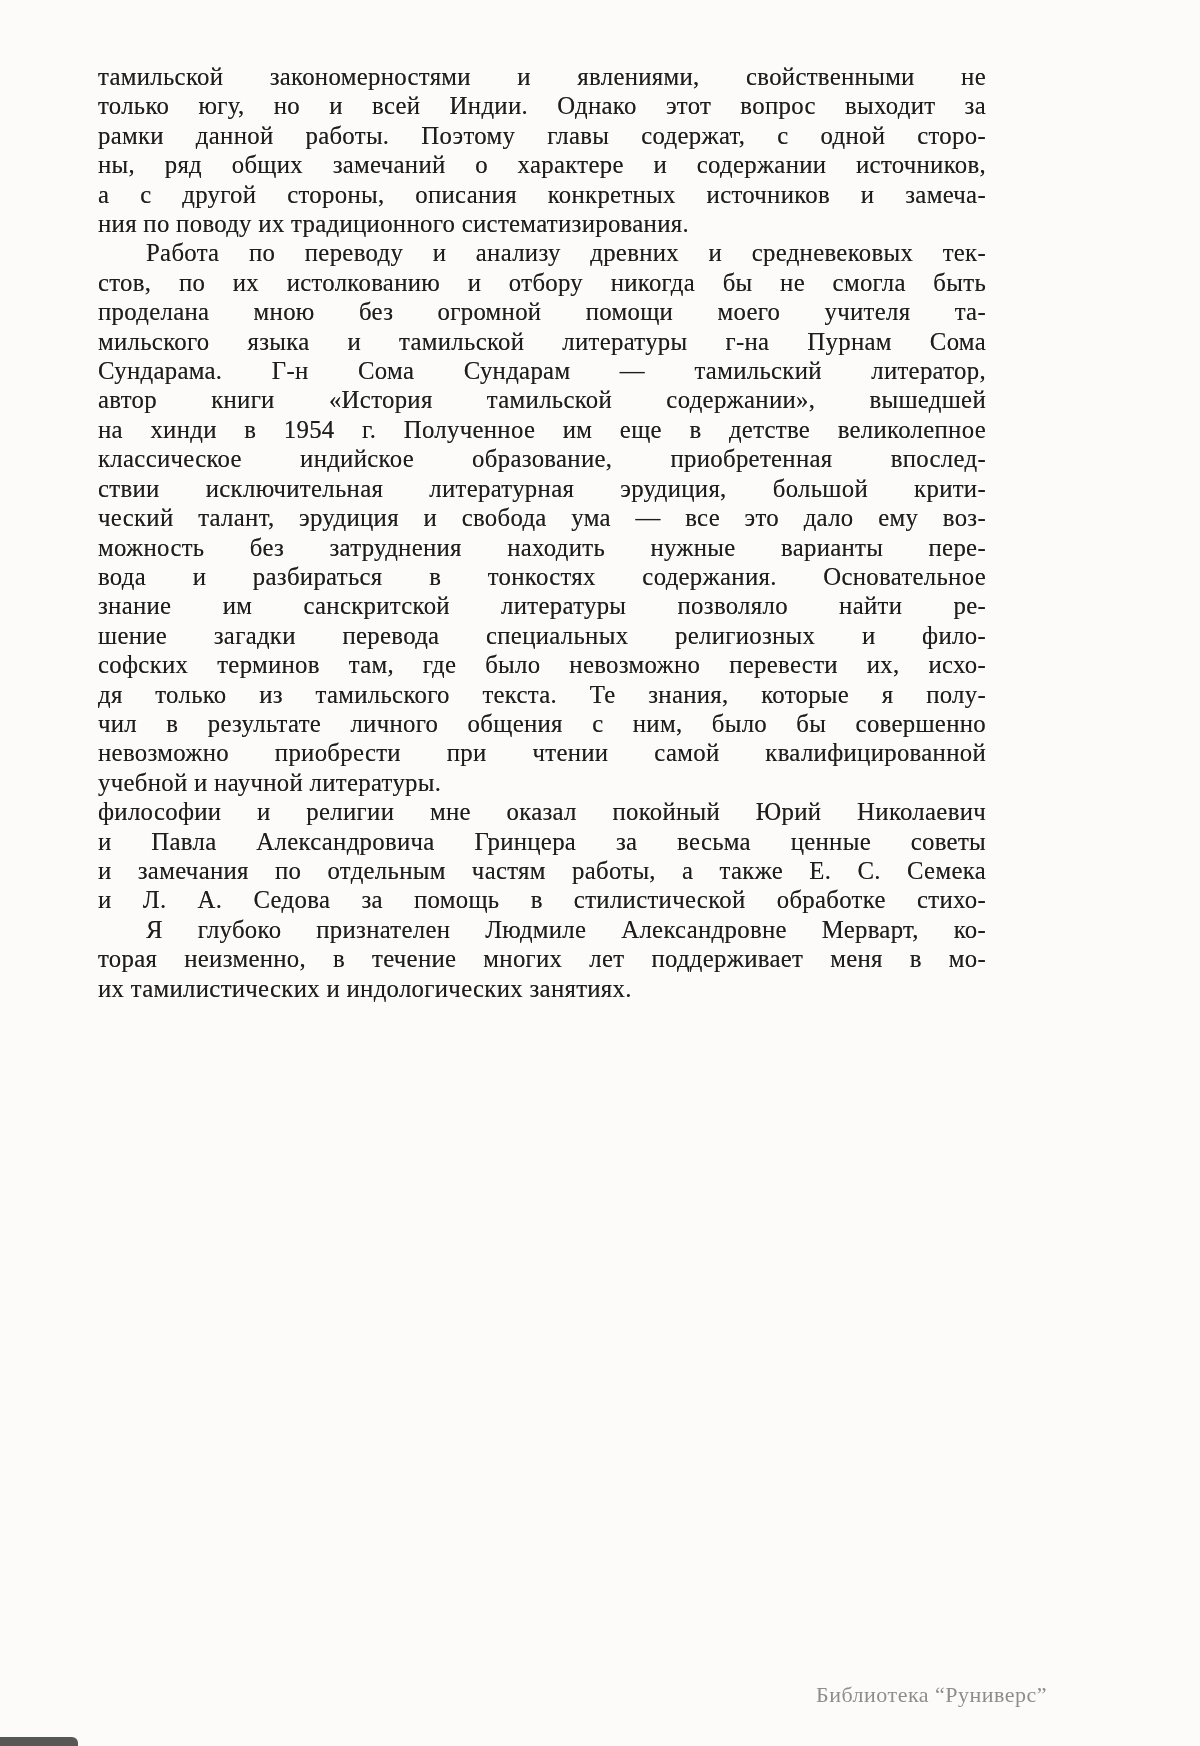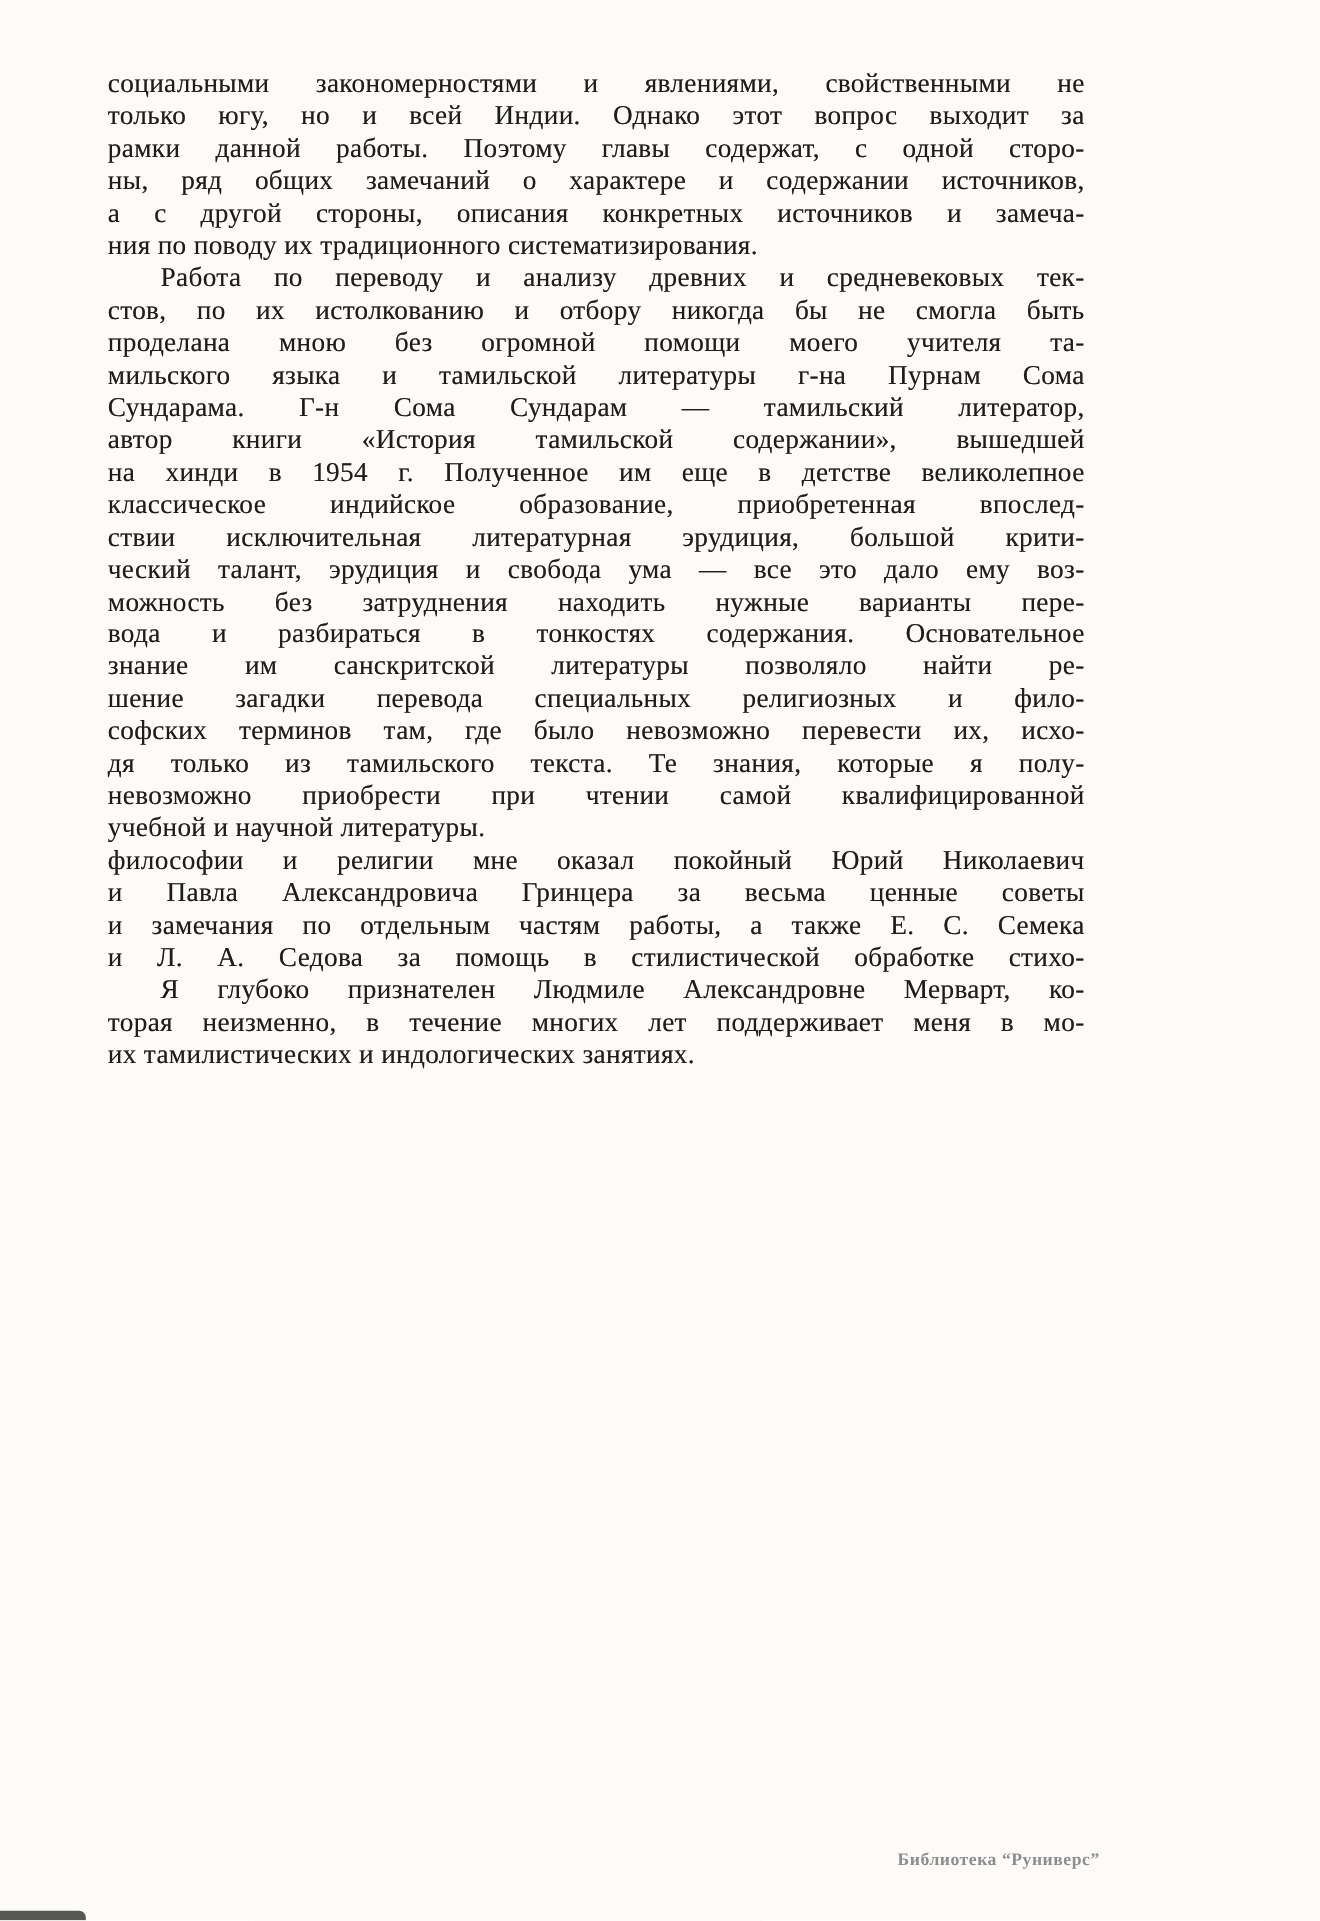--- a/index.html
+++ b/index.html
@@ -36,42 +36,42 @@
   }
   .line.indent {
     text-indent: 48px;
     font-family: Liberation Serif, serif;
   }
   .watermark {
     position: absolute;
     left: 816px;
     top: 1682px;
     color: #8d8d8d;
-    font-size: 16px;
-    font-weight: bold;
+    font-size: 22px;
+    font-weight: normal;
     letter-spacing: 0.5px;
     font-family: "Liberation Serif", "DejaVu Serif", serif;
   }
   .scan-artifact {
     position: absolute;
     left: 0;
     bottom: 0;
     width: 78px;
     height: 9px;
     background: #3a3a3a;
     border-radius: 0 6px 0 0;
     opacity: 0.85;
   }
 </style>
 </head>
 <body>
 
 <div class="page">
   <div class="text-block">
-      <div class="line">социальными закономерностями и явлениями, свойственными не</div>
+      <div class="line">тамильской закономерностями и явлениями, свойственными не</div>
       <div class="line">только югу, но и всей Индии. Однако этот вопрос выходит за</div>
       <div class="line">рамки данной работы. Поэтому главы содержат, с одной сторо-</div>
       <div class="line">ны, ряд общих замечаний о характере и содержании источников,</div>
       <div class="line">а с другой стороны, описания конкретных источников и замеча-</div>
       <div class="line last">ния по поводу их традиционного систематизирования.</div>
       <div class="line indent">Работа по переводу и анализу древних и средневековых тек-</div>
       <div class="line">стов, по их истолкованию и отбору никогда бы не смогла  быть</div>
       <div class="line">проделана мною без огромной  помощи  моего  учителя  та-</div>
       <div class="line">мильского языка и тамильской литературы г-на Пурнам Сома</div>
       <div class="line">Сундарама.  Г-н  Сома Сундарам — тамильский  литератор,</div>
@@ -79,20 +79,21 @@
       <div class="line">на хинди в 1954 г. Полученное им еще в детстве великолепное</div>
       <div class="line">классическое  индийское  образование,  приобретенная  впослед-</div>
       <div class="line">ствии исключительная литературная эрудиция, большой крити-</div>
       <div class="line">ческий  талант,  эрудиция и свобода  ума — все это дало ему воз-</div>
       <div class="line">можность  без  затруднения  находить  нужные  варианты  пере-</div>
       <div class="line">вода  и  разбираться  в  тонкостях  содержания.  Основательное</div>
       <div class="line">знание  им  санскритской  литературы  позволяло  найти  ре-</div>
       <div class="line">шение  загадки  перевода  специальных  религиозных  и  фило-</div>
       <div class="line">софских терминов там, где было невозможно перевести их, исхо-</div>
       <div class="line">дя  только  из  тамильского  текста.  Те  знания,  которые я полу-</div>
+      <div class="line">чил  в  результате  личного  общения  с  ним,  было  бы совершенно</div>
       <div class="line">невозможно  приобрести  при  чтении  самой  квалифицированной</div>
       <div class="line last">учебной и научной литературы.</div>
       <div class="line">философии и религии мне оказал покойный Юрий Николаевич</div>
       <div class="line">и Павла Александровича Гринцера за весьма ценные советы</div>
       <div class="line">и замечания по отдельным частям работы, а также Е. С. Семека</div>
       <div class="line">и Л. А. Седова за помощь в стилистической обработке стихо-</div>
       <div class="line indent">Я глубоко признателен Людмиле Александровне Мерварт, ко-</div>
       <div class="line">торая неизменно, в течение многих лет поддерживает меня в мо-</div>
       <div class="line last">их тамилистических и индологических занятиях.</div>
     </div>

